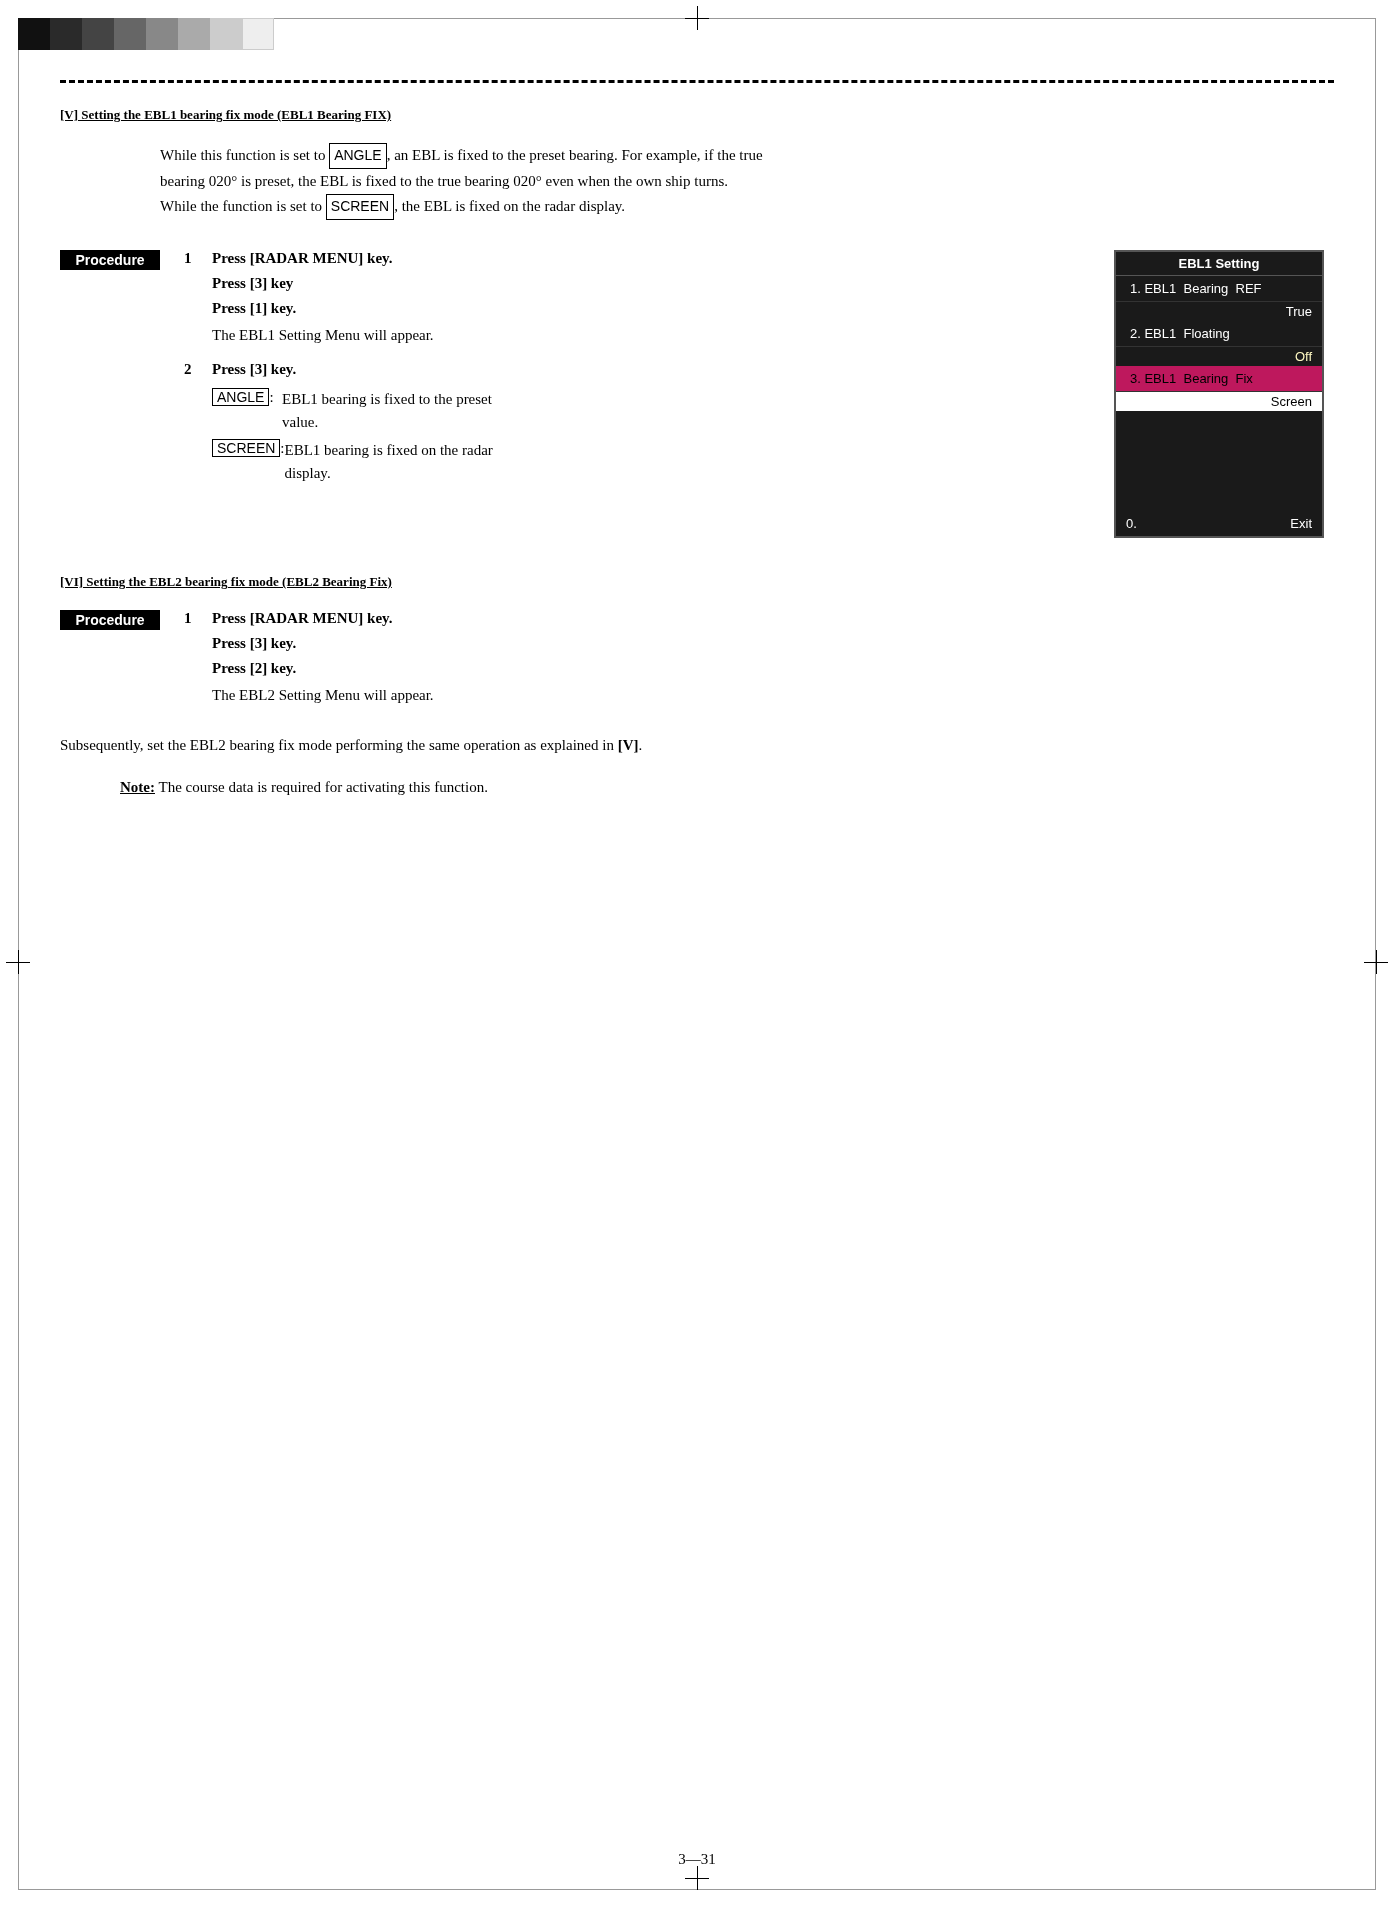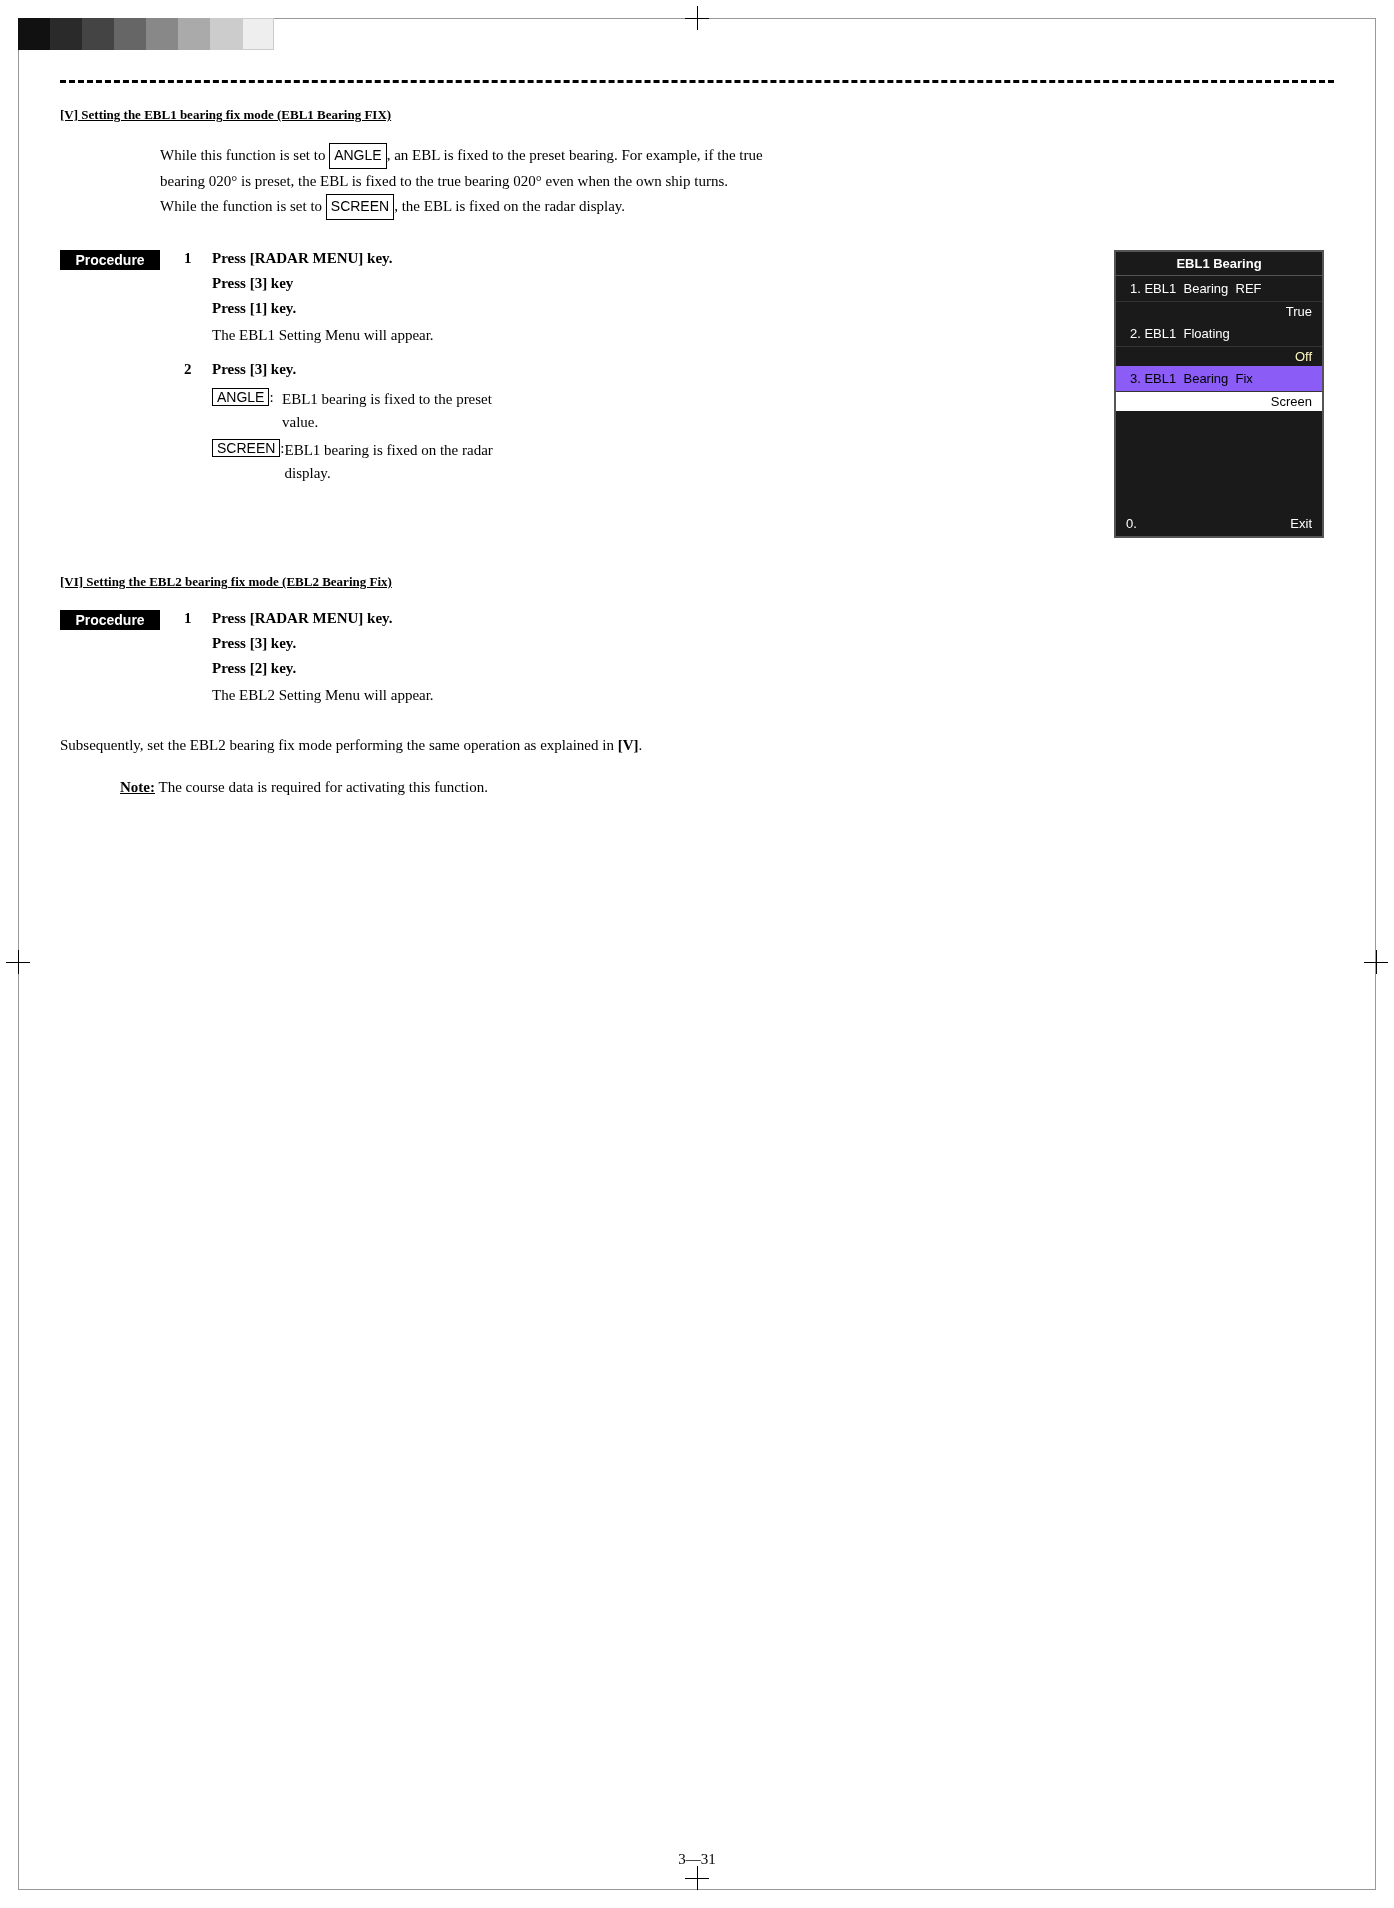--- a/index.html
+++ b/index.html
@@ -175,21 +175,21 @@
       font-size: 13px;
       border-bottom: 1px solid #555;
     }
     .ebl-menu-row {
       display: flex;
       justify-content: space-between;
       padding: 5px 14px;
       border-bottom: 1px solid #333;
     }
     .ebl-menu-row.highlighted {
-      background: #8b5cf6;
+      background: #be185d;
       color: #000;
     }
     .ebl-menu-footer {
       display: flex;
       justify-content: space-between;
       padding: 5px 10px;
       font-size: 13px;
     }
 
     
@@ -320,21 +320,21 @@
                 </div>
               </div>
             </div>
           </div>
         </div>
       </div>
     </div>
 
     <div class="menu-image">
       <div class="ebl-menu">
-        <div class="ebl-menu-title">EBL1  Bearing</div>
+        <div class="ebl-menu-title">EBL1  Setting</div>
         <div class="ebl-menu-row">
           <span>1. EBL1&nbsp; Bearing&nbsp; REF</span>
           <span></span>
         </div>
         <div style="text-align:right; padding:2px 10px; color:#fff; font-size:13px; font-family:Arial;">True</div>
         <div class="ebl-menu-row">
           <span>2. EBL1&nbsp; Floating</span>
           <span></span>
         </div>
         <div style="text-align:right; padding:2px 10px; color:#fef9c3; font-size:13px; font-family:Arial;">Off</div>

